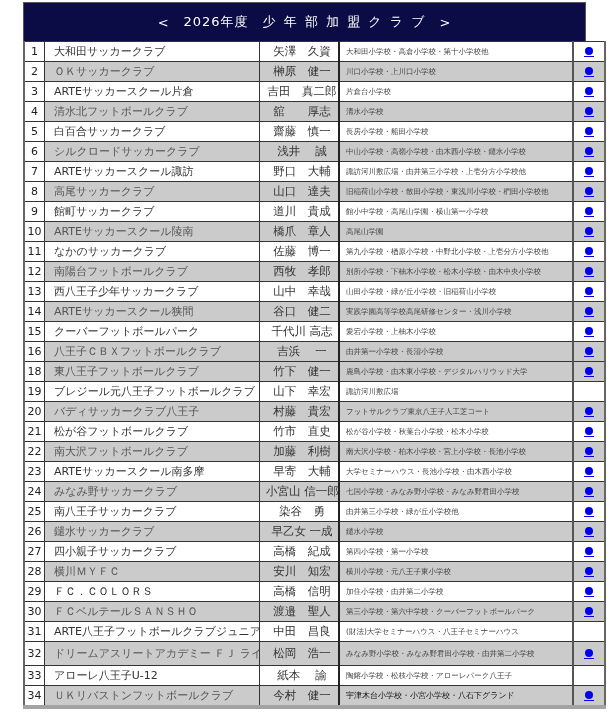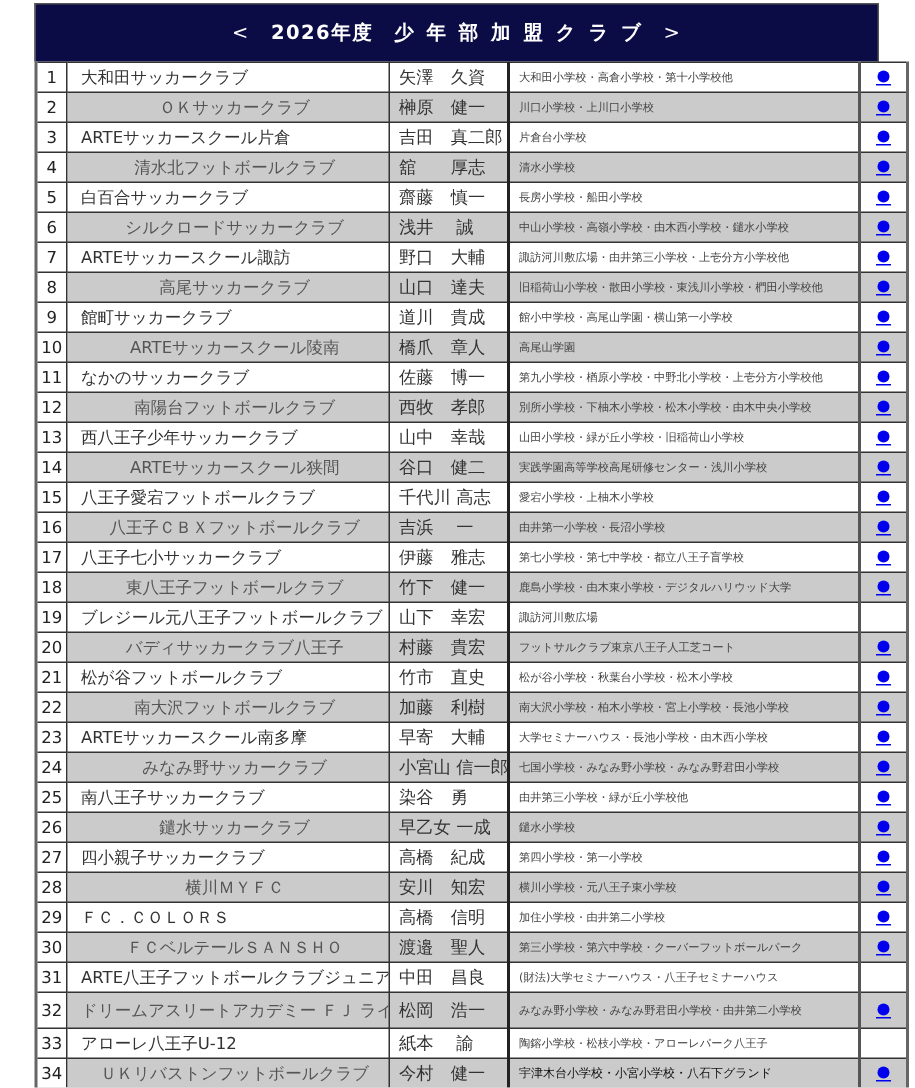--- a/index.html
+++ b/index.html
@@ -5,33 +5,33 @@
   html, body { margin: 0; padding: 0; background: #ffffff; }
   body { width: 610px; height: 725px; position: relative; font-family: "DejaVu Sans", sans-serif; overflow: hidden; }
   .wrap { position: absolute; left: 23px; top: 2px; width: 563px; }
   .header {
     background: #0b0b45; color: #ffffff; height: 38px;
     display: flex; align-items: center; justify-content: center;
     font-size: 13px; letter-spacing: 1px;
     border: 1px solid #555;
     border-bottom: none;
   }
-  .header span.t { word-spacing: 2px; font-weight: bold; }
+  .header span.t { word-spacing: 2px; }
   table { border-collapse: collapse; width: 563px; table-layout: fixed; }
   td { border: 1px solid #333; padding: 0; height: 19px; vertical-align: middle; white-space: nowrap; overflow: hidden; }
   tr.tall td { height: 23px; }
   td.num { width: 19px; text-align: center; font-size: 11px; color: #222; background: #fff; border-left: 2px solid #666; }
   td.club { width: 205px; padding-left: 9px; font-size: 11px; color: #333; }
-  td.rep { width: 72px; padding-left: 6px; font-size: 11.5px; color: #333; letter-spacing: 0px; border-right: 2px solid #222; }
+  td.rep { width: 72px; padding-left: 6px; font-size: 11.5px; color: #333; letter-spacing: 0px; border-right: 2px solid #222; text-align: center; }
   td.area { width: 226px; padding-left: 6px; font-size: 7.5px; color: #444; }
   td.area.dark { color: #111; font-size: 8px; }
   td.link { width: 30px; text-align: center; border-left: 2px solid #555; border-right: 2px solid #666; }
   tr.alt td.club, tr.alt td.rep, tr.alt td.area, tr.alt td.link { background: #cbcbcb; }
-  tr.alt td.club { color: #555; text-align: center; }
-  tr:last-child td { border-bottom: 2px solid #a3a3a3; }
+  tr.alt td.club { color: #555; }
+  tr:last-child td { border-bottom: 4px solid #a3a3a3; }
   .dot {
     display: inline-block; position: relative; width: 8px; height: 10px; cursor: pointer;
   }
   .dot::before {
     content: ""; position: absolute; left: 0; top: 0; width: 8px; height: 8px; border-radius: 50%; background: #0000ee;
   }
   .dot::after {
     content: ""; position: absolute; left: -1px; top: 9px; width: 10px; height: 1px; background: #0000ee;
   }
 </style>
@@ -139,37 +139,30 @@
         </tr>
         <tr class="alt">
           <td class="num">14</td>
           <td class="club">ARTEサッカースクール狭間</td>
           <td class="rep">谷口　健二</td>
           <td class="area">実践学園高等学校高尾研修センター・浅川小学校</td>
           <td class="link"><span class="dot"></span></td>
         </tr>
         <tr>
           <td class="num">15</td>
-          <td class="club">八王子愛宕フットボールクラブ</td>
+          <td class="club">クーバーフットボールパーク</td>
           <td class="rep">千代川 高志</td>
           <td class="area">愛宕小学校・上柚木小学校</td>
           <td class="link"><span class="dot"></span></td>
         </tr>
         <tr class="alt">
           <td class="num">16</td>
           <td class="club">八王子ＣＢＸフットボールクラブ</td>
           <td class="rep">吉浜　 一</td>
           <td class="area">由井第一小学校・長沼小学校</td>
-          <td class="link"><span class="dot"></span></td>
-        </tr>
-        <tr>
-          <td class="num">17</td>
-          <td class="club">八王子七小サッカークラブ</td>
-          <td class="rep">伊藤　雅志</td>
-          <td class="area">第七小学校・第七中学校・都立八王子盲学校</td>
           <td class="link"><span class="dot"></span></td>
         </tr>
         <tr class="alt">
           <td class="num">18</td>
           <td class="club">東八王子フットボールクラブ</td>
           <td class="rep">竹下　健一</td>
           <td class="area">鹿島小学校・由木東小学校・デジタルハリウッド大学</td>
           <td class="link"><span class="dot"></span></td>
         </tr>
         <tr>

